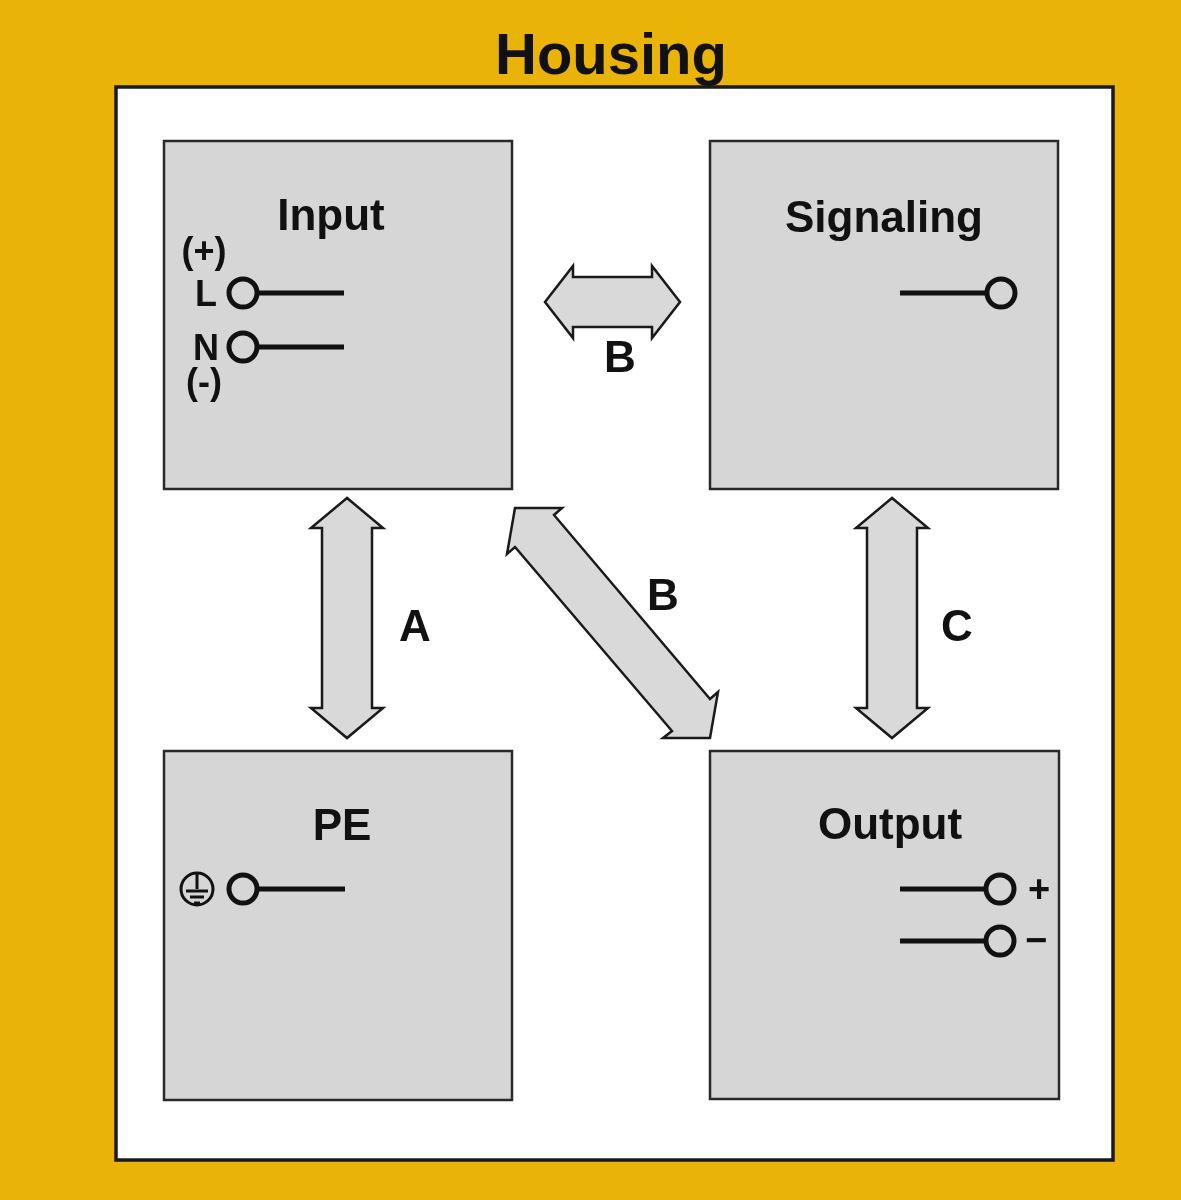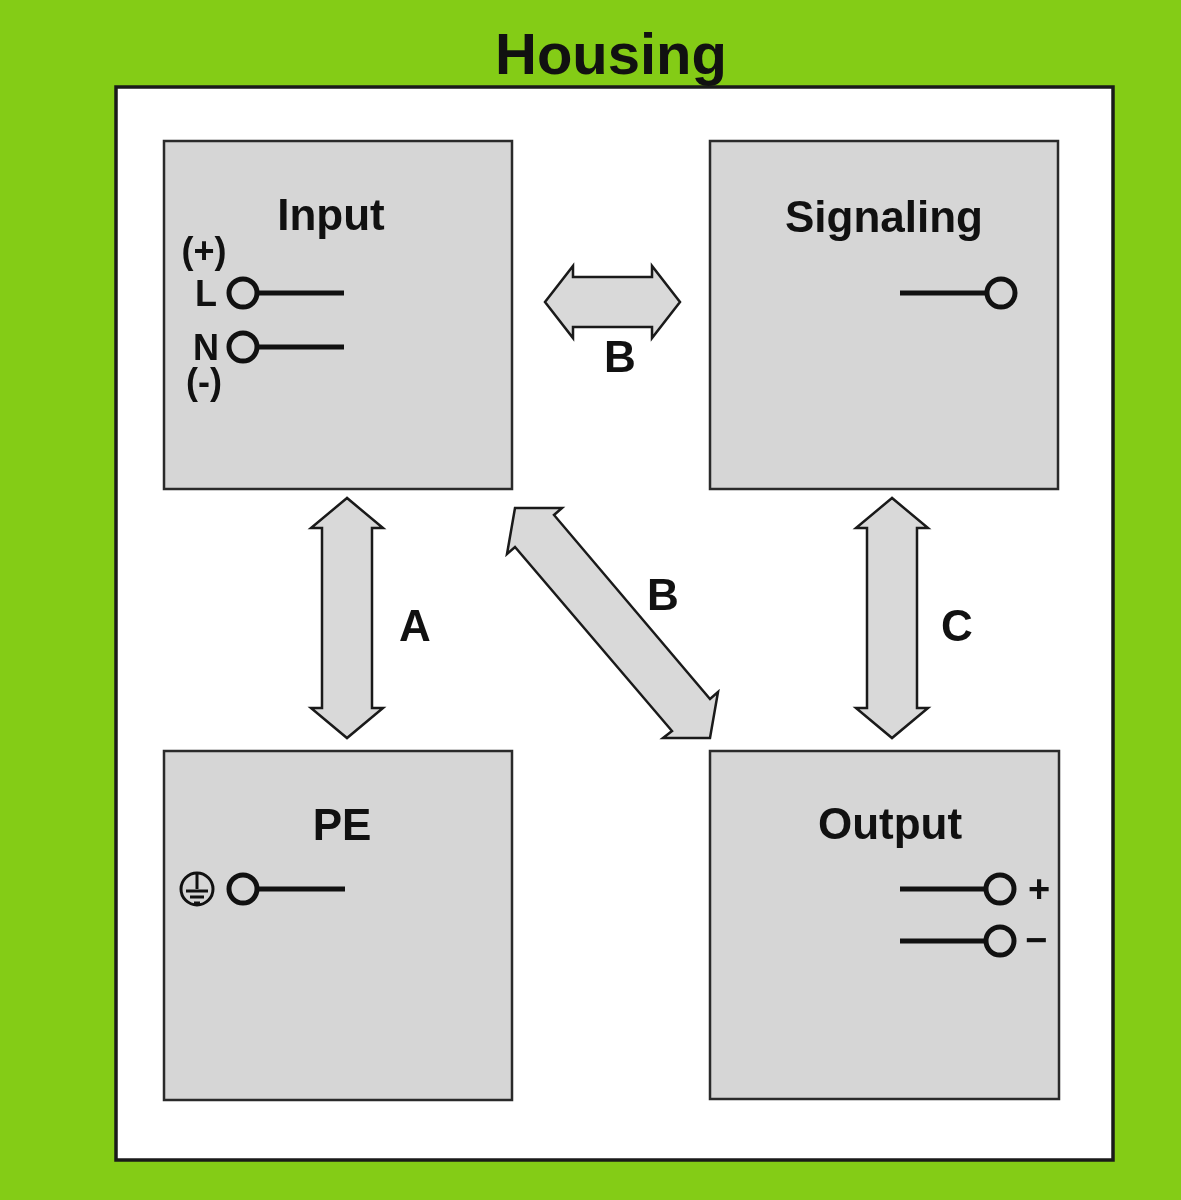--- a/index.html
+++ b/index.html
@@ -5,21 +5,21 @@
   html, body {
     margin: 0;
     padding: 0;
     background: #ffffff;
     font-family: "Liberation Sans", "DejaVu Sans", sans-serif;
   }
   #stage {
     position: relative;
     width: 1181px;
     height: 1200px;
-    background: #84cc16;
+    background: #eab308;
     overflow: hidden;
   }
   svg { display: block; }
 
   .outline {
     fill: #ffffff;
     stroke: #1a1a1a;
     stroke-width: 3.5;
   }
   .box {

